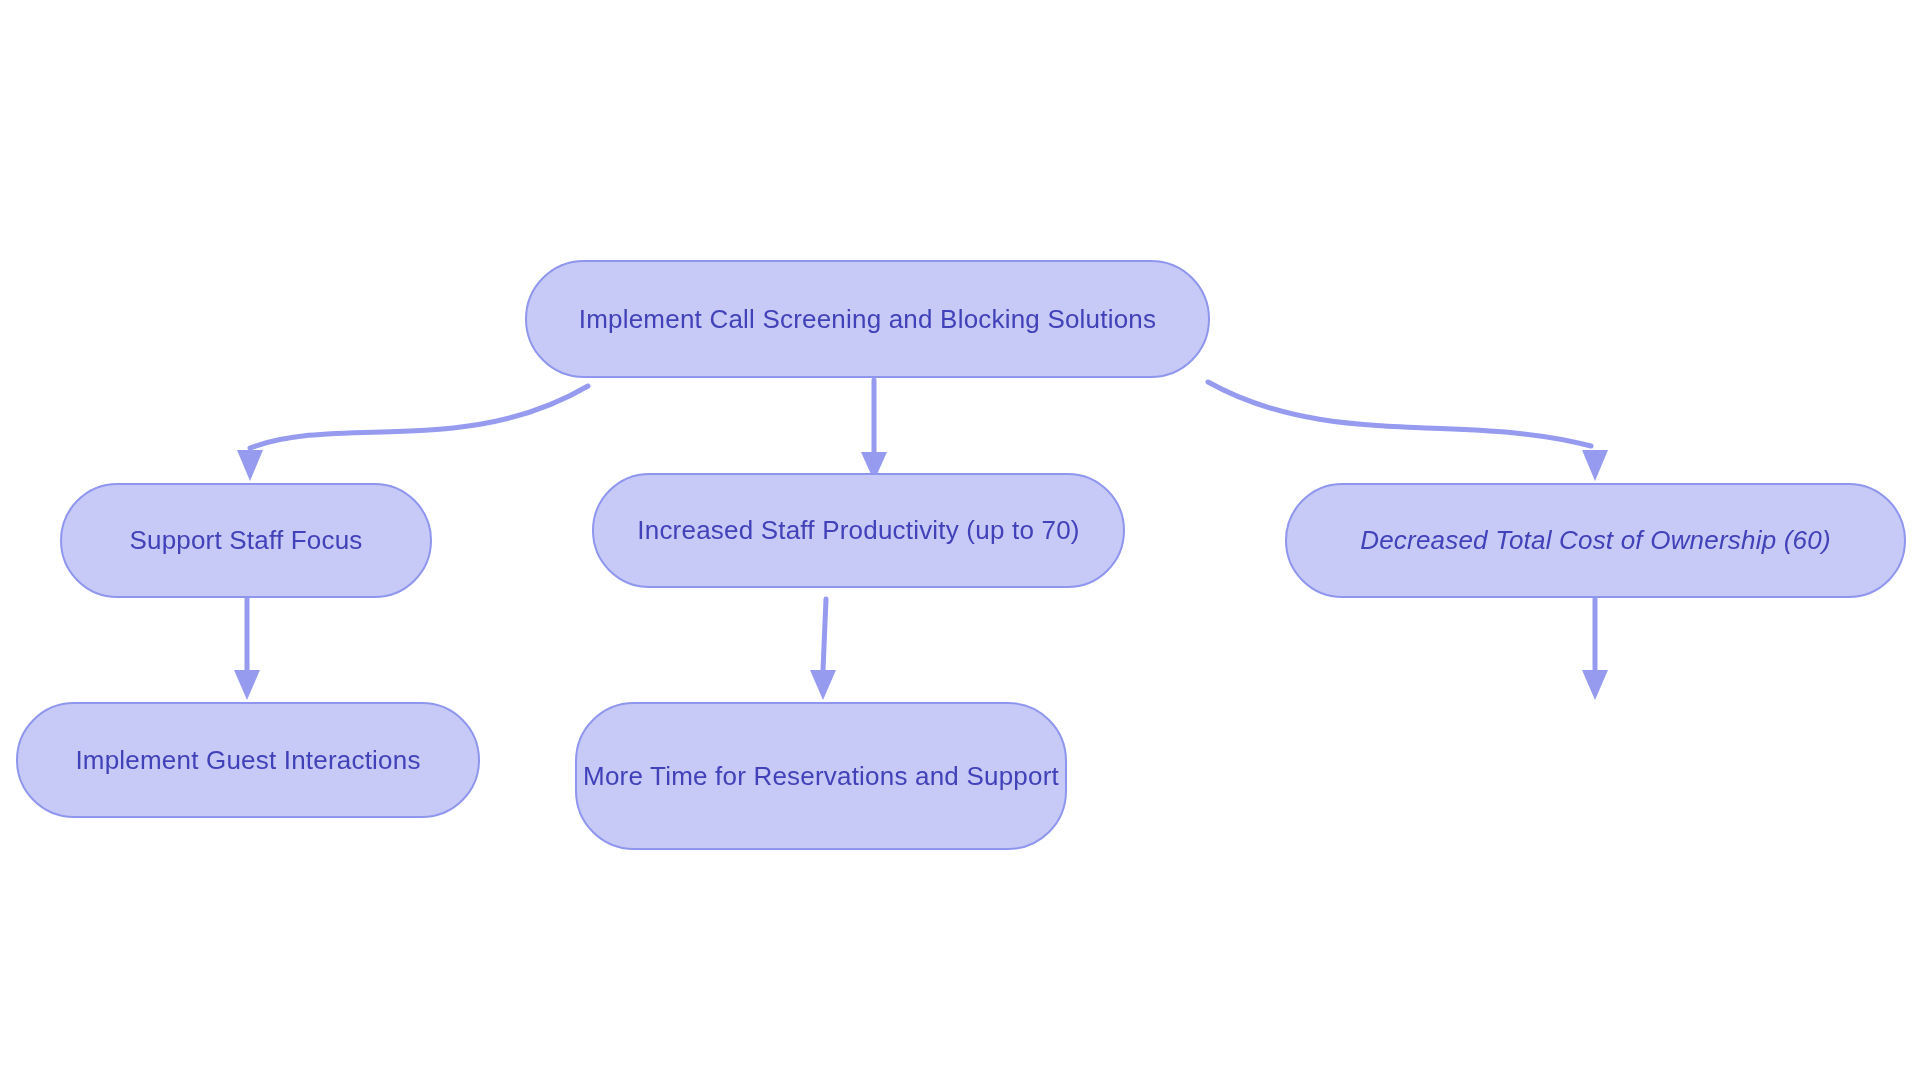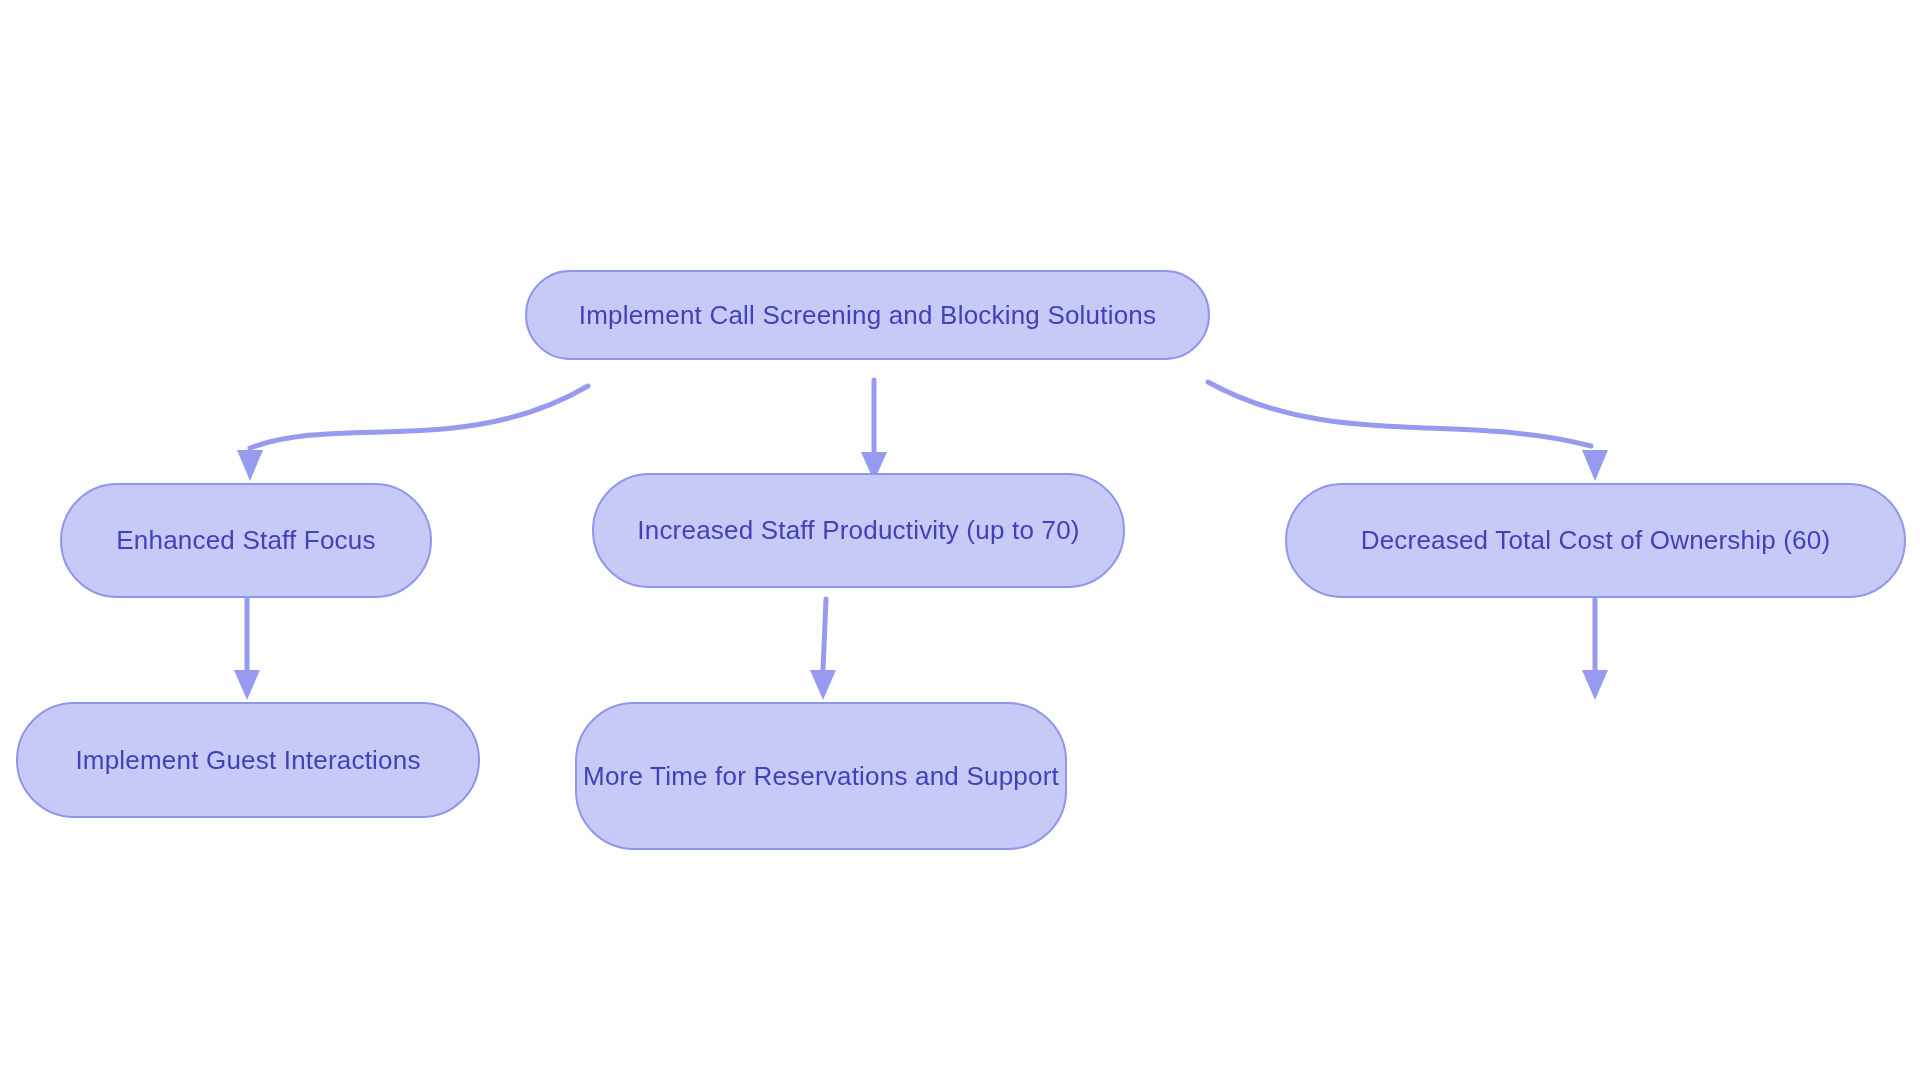--- a/index.html
+++ b/index.html
@@ -36,24 +36,24 @@
     background:var(--node-fill);
     border:2px solid var(--node-border);
     border-radius:59px;
     color:var(--text-color);
     font-size:26px;
     letter-spacing:0.2px;
     text-align:center;
     white-space:nowrap;
     padding:0 24px;
   }
-  .n-root{left:525px;top:260px;width:685px;height:90px;margin-top:10px;}
+  .n-root{left:525px;top:260px;width:685px;height:118px;}
   .n-ml  {left:60px;  top:483px;width:372px;height:115px;}
   .n-mc  {left:592px; top:473px;width:533px;height:115px;}
-  .n-mr  {left:1285px;top:483px;width:621px;height:115px;}
+  .n-mr  {left:1285px;top:483px;width:621px;height:115px;font-style:italic;}
   .n-bl  {left:16px;  top:702px;width:464px;height:116px;}
   .n-bc  {left:575px; top:702px;width:492px;height:148px;}
   .n-br  {left:1369px;top:702px;width:451px;height:116px;}
 </style>
 </head>
 <body>
 
 <div class="canvas">
 
   <svg class="edges" viewBox="0 0 1920 1083" xmlns="http://www.w3.org/2000/svg">
@@ -72,21 +72,21 @@
 
     <path d="M 826 599 L 823 670"></path>
     <polygon points="810,670 836,670 823,700"></polygon>
 
     <path d="M 1595 599 L 1595 670"></path>
     <polygon points="1582,670 1608,670 1595,700"></polygon>
   </svg>
 
   <div class="node n-root">Implement Call Screening and Blocking Solutions</div>
 
-  <div class="node n-ml">Enhanced Staff Focus</div>
+  <div class="node n-ml">Support Staff Focus</div>
 
   <div class="node n-mc">Increased Staff Productivity (up to 70)</div>
 
   <div class="node n-mr">Decreased Total Cost of Ownership (60)</div>
 
   <div class="node n-bl">Implement Guest Interactions</div>
 
   <div class="node n-bc">More Time for Reservations and Support</div>
 
 

